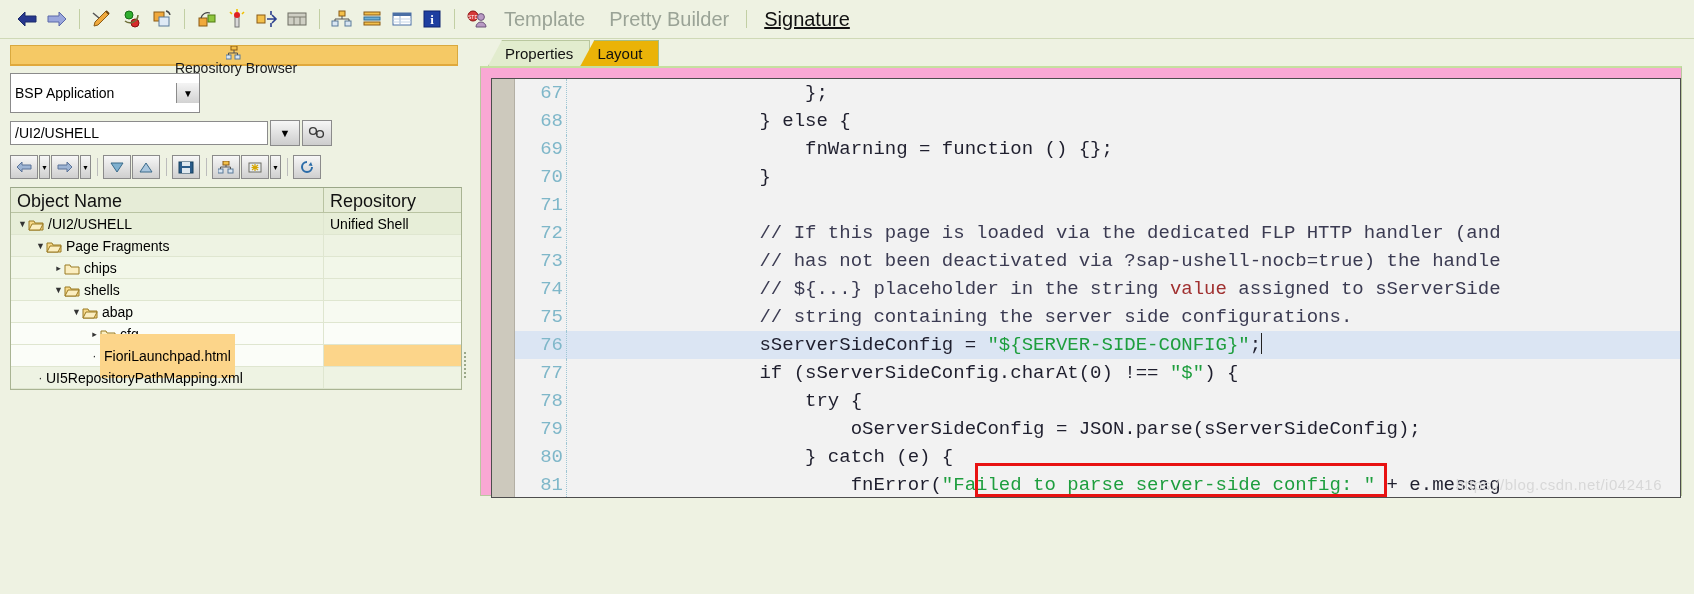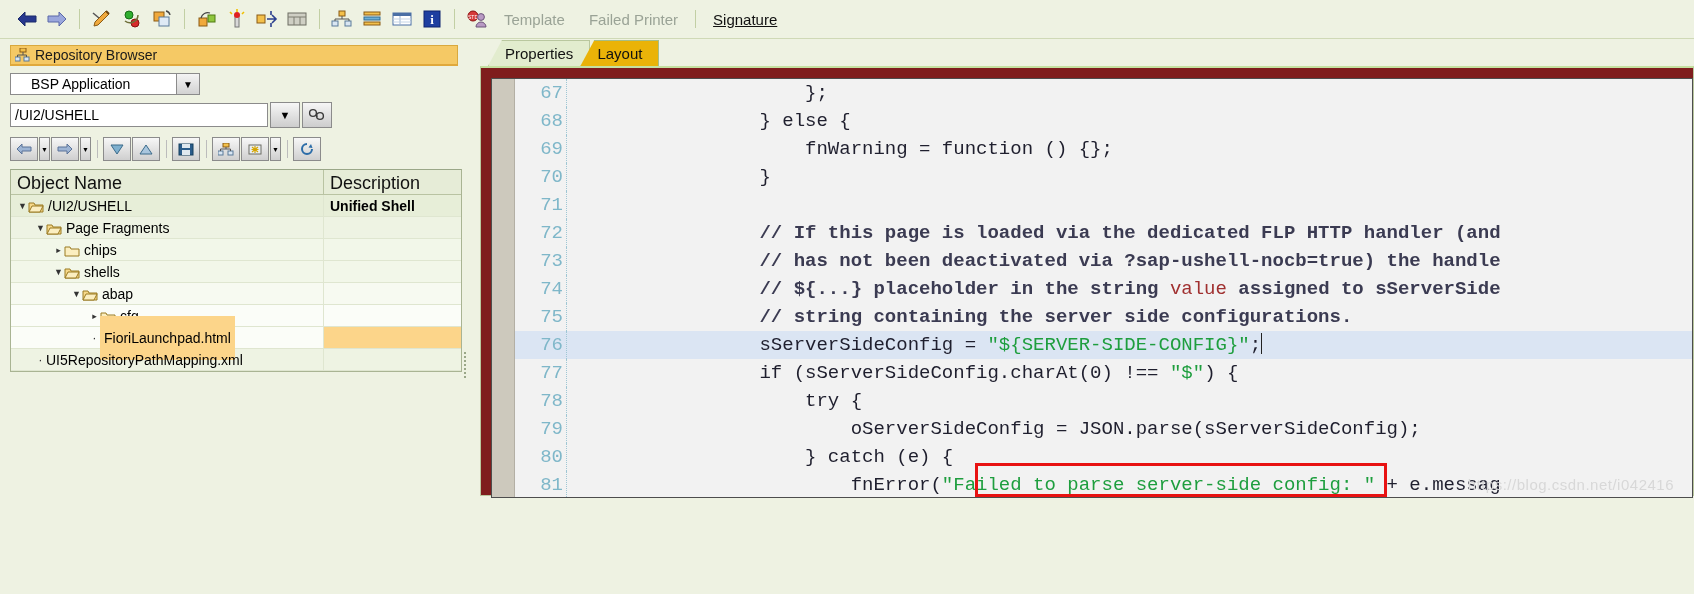--- a/index.html
+++ b/index.html
@@ -26,45 +26,45 @@
   .toolbar{
     height:38px;background:#eef2e2;border-bottom:1px solid #cfd9b6;
     display:flex;align-items:center;padding-left:12px;gap:0px;
   }
   .tb-ico{
     width:30px;height:30px;display:flex;align-items:center;justify-content:center;
     font-size:17px;line-height:1;
   }
   .sep{width:1px;height:20px;background:#c2cfa4;margin:0 7px;}
   .tb-text{
-    padding:0 12px;font-size:15px;color:#9aa396;white-space:nowrap;
+    padding:0 12px;font-size:20px;color:#9aa396;white-space:nowrap;
   }
   .tb-text.active{color:#111;text-decoration:underline;}
   .tb-sep-txt{width:1px;height:18px;background:#c2cfa4;margin:0 5px;}
 
   
   .body{display:flex;height:521px;}
   .left{width:466px;background:#eef2e2;padding:6px 0 0 10px;box-sizing:border-box;}
   .right{flex:1;background:#eef2e2;position:relative;}
 
   
   .rb-head{
     width:448px;height:21px;background:#f5c965;
     border:1px solid #d9a93e;border-bottom:2px solid #e0a93c;
     display:flex;align-items:center;padding-left:4px;box-sizing:border-box;
-    font-size:14px;color:#1a1a1a;
+    font-size:14px;color:#1a1a1a;flex-direction:column;
   }
   .rb-head .gi{margin-right:5px;display:inline-flex;}
 
   
   .ctl-row{margin-top:7px;display:flex;align-items:center;}
   .sel{
-    width:190px;height:22px;background:#fff;border:1px solid #8b8b8b;
+    width:190px;height:40px;background:#fff;border:1px solid #8b8b8b;
     display:flex;align-items:center;justify-content:space-between;
-    font-size:14px;box-sizing:border-box;padding-left:20px;
+    font-size:14px;box-sizing:border-box;padding-left:4px;
   }
   .sel .arrowbtn{
     width:22px;height:20px;background:linear-gradient(#f4f4f4,#d2d2d2);
     border-left:1px solid #8b8b8b;display:flex;align-items:center;justify-content:center;
     font-size:10px;
   }
   .inp{
     width:258px;height:24px;background:#fff;border:1px solid #8b8b8b;
     font-size:14px;box-sizing:border-box;padding-left:4px;display:flex;align-items:center;
   }
@@ -91,21 +91,21 @@
     box-sizing:border-box;background:#fff;
   }
   .tree-head{
     display:flex;height:24px;background:#e6ecd7;border-bottom:1px solid #b9c3a2;
     font-size:18px;color:#111;
   }
   .tree-head .c1{width:313px;padding:3px 0 0 6px;box-sizing:border-box;border-right:1px solid #b9c3a2;}
   .tree-head .c2{flex:1;padding:3px 0 0 6px;box-sizing:border-box;}
   .trow{display:flex;height:21px;font-size:14px;border-bottom:1px solid #dfe6d0;}
   .trow .c1{width:313px;box-sizing:border-box;border-right:1px solid #dfe6d0;display:flex;align-items:center;}
-  .trow .c2{flex:1;box-sizing:border-box;display:flex;align-items:center;padding-left:6px;font-weight:bold;}
+  .trow .c2{flex:1;box-sizing:border-box;display:flex;align-items:center;padding-left:6px;}
   .trow.z0{background:#e7eed8;}
   .trow.z1{background:#eef3e3;}
   .trow.z2{background:#f2f7e9;}
   .trow.z3{background:#f7faf1;}
   .trow.z4{background:#fbfdf8;}
   .sel-cell{background:#fcd58a;padding:14px 4px;}
   .tw{display:inline-block;width:11px;font-size:9px;color:#333;text-align:center;}
   .dot{display:inline-block;width:11px;text-align:center;font-size:13px;color:#333;}
   .fold{display:inline-block;margin-right:4px;}
   .treebody{height:176px;overflow:hidden;}
@@ -122,22 +122,22 @@
   .tabs{display:flex;align-items:flex-end;height:27px;margin-left:22px;}
   .tab{
     height:25px;padding:0 16px;display:flex;align-items:center;font-size:15px;
     background:#e2ecce;color:#111;
     border:1px solid #b9c79e;border-bottom:none;
     clip-path:polygon(14px 0,100% 0,100% 100%,0 100%);
     margin-right:-10px;
   }
   .tab.active{background:#eab308;border-color:#a6bd86;z-index:3;}
   .tabpane{
-    margin-left:14px;margin-right:0;height:430px;
-    background:#7f1d1d;border:1px solid #b9c79e;border-top:2px solid #c5e0a0;
+    margin-left:14px;margin-right:12px;height:430px;
+    background:#f9a8d4;border:1px solid #b9c79e;border-top:2px solid #c5e0a0;
     box-sizing:border-box;padding:10px 0 0 10px;position:relative;
   }
 
   
   .editor{
     position:relative;background:#f2f2f2;border:1px solid #4d4d4d;
     height:418px;overflow:hidden;display:flex;
   }
   .ed-margin{width:22px;background:#cdc9bd;border-right:1px solid #b3afa4;flex:none;}
   .ed-main{flex:1;position:relative;overflow:hidden;}
@@ -145,21 +145,21 @@
     font-family:"Liberation Mono","DejaVu Sans Mono",monospace;
     font-size:19px;line-height:28px;white-space:pre;
   }
   .ln{display:flex;height:28px;}
   .ln.hl{background:#dbe5f3;}
   .gut{
     width:52px;flex:none;text-align:right;padding-right:3px;box-sizing:border-box;
     color:#7fb7c9;border-right:1px dotted #9fc6d4;
   }
   .src{padding-left:10px;flex:1;color:#1f1f2e;}
-  .cmt{color:#3b3b52;font-weight:bold;}
+  .cmt{color:#3b3b52;}
   .kw-red{color:#a03030;}
   .str{color:#1e9e3e;}
   .caret{
     display:inline-block;width:1px;height:21px;background:#222;vertical-align:-4px;
   }
   .redbox{
     position:absolute;left:460px;top:384px;width:412px;height:34px;
     border:3px solid #e81212;box-sizing:border-box;pointer-events:none;
   }
   .wmark{
@@ -274,21 +274,21 @@
     <div class="sep"></div>
     <div class="tb-ico">
       <svg width="24" height="20" viewBox="0 0 24 20">
           <circle cx="8" cy="7" r="5" fill="#d63a3a" stroke="#8a1010"></circle>
           <text x="8" y="10" font-size="5" fill="#fff" text-anchor="middle" font-family="Liberation Sans, sans-serif">STD</text>
           <circle cx="16" cy="8" r="3.4" fill="#b99ac4" stroke="#6d557a"></circle>
           <path d="M11 18 A5 5 0 0 1 21 18 Z" fill="#b99ac4" stroke="#6d557a"></path>
         </svg>
     </div>
     <div class="tb-text">Template</div>
-    <div class="tb-text">Failed Printer</div>
+    <div class="tb-text">Pretty Builder</div>
     <div class="tb-sep-txt"></div>
     <div class="tb-text active">Signature</div>
   </div>
 
   <div class="body">
 
     <div class="left">
 
       <div class="rb-head">
         <span class="gi">
@@ -376,21 +376,21 @@
           <svg width="16" height="13" viewBox="0 0 16 13">
               <path d="M13 6 A5 5 0 1 1 8 1" fill="none" stroke="#2b6ca8" stroke-width="2"></path>
               <path d="M12 1 L13.5 5 L9.5 4.5 Z" fill="#2b6ca8"></path>
             </svg>
         </div>
       </div>
 
       <div class="tree">
         <div class="tree-head">
           <div class="c1">Object Name</div>
-          <div class="c2">Description</div>
+          <div class="c2">Repository</div>
         </div>
         <div class="treebody" id="treebody">
             <div class="trow z0">
               <div class="c1" style="padding-left: 6px;">
                 <span class="tw">▼</span>
                 <span class="fold"><svg width="16" height="13" viewBox="0 0 16 13" style="vertical-align:-2px">
                     <path d="M1 3 L1 12 L15 12 L15 5 L7 5 L6 3 Z" fill="#f7d98a" stroke="#9a7a22"></path>
                     <path d="M1 12 L4 6 L15 6 L12 12 Z" fill="#fbeec0" stroke="#9a7a22"></path>
                   </svg></span>
                 <span>/UI2/USHELL</span>

